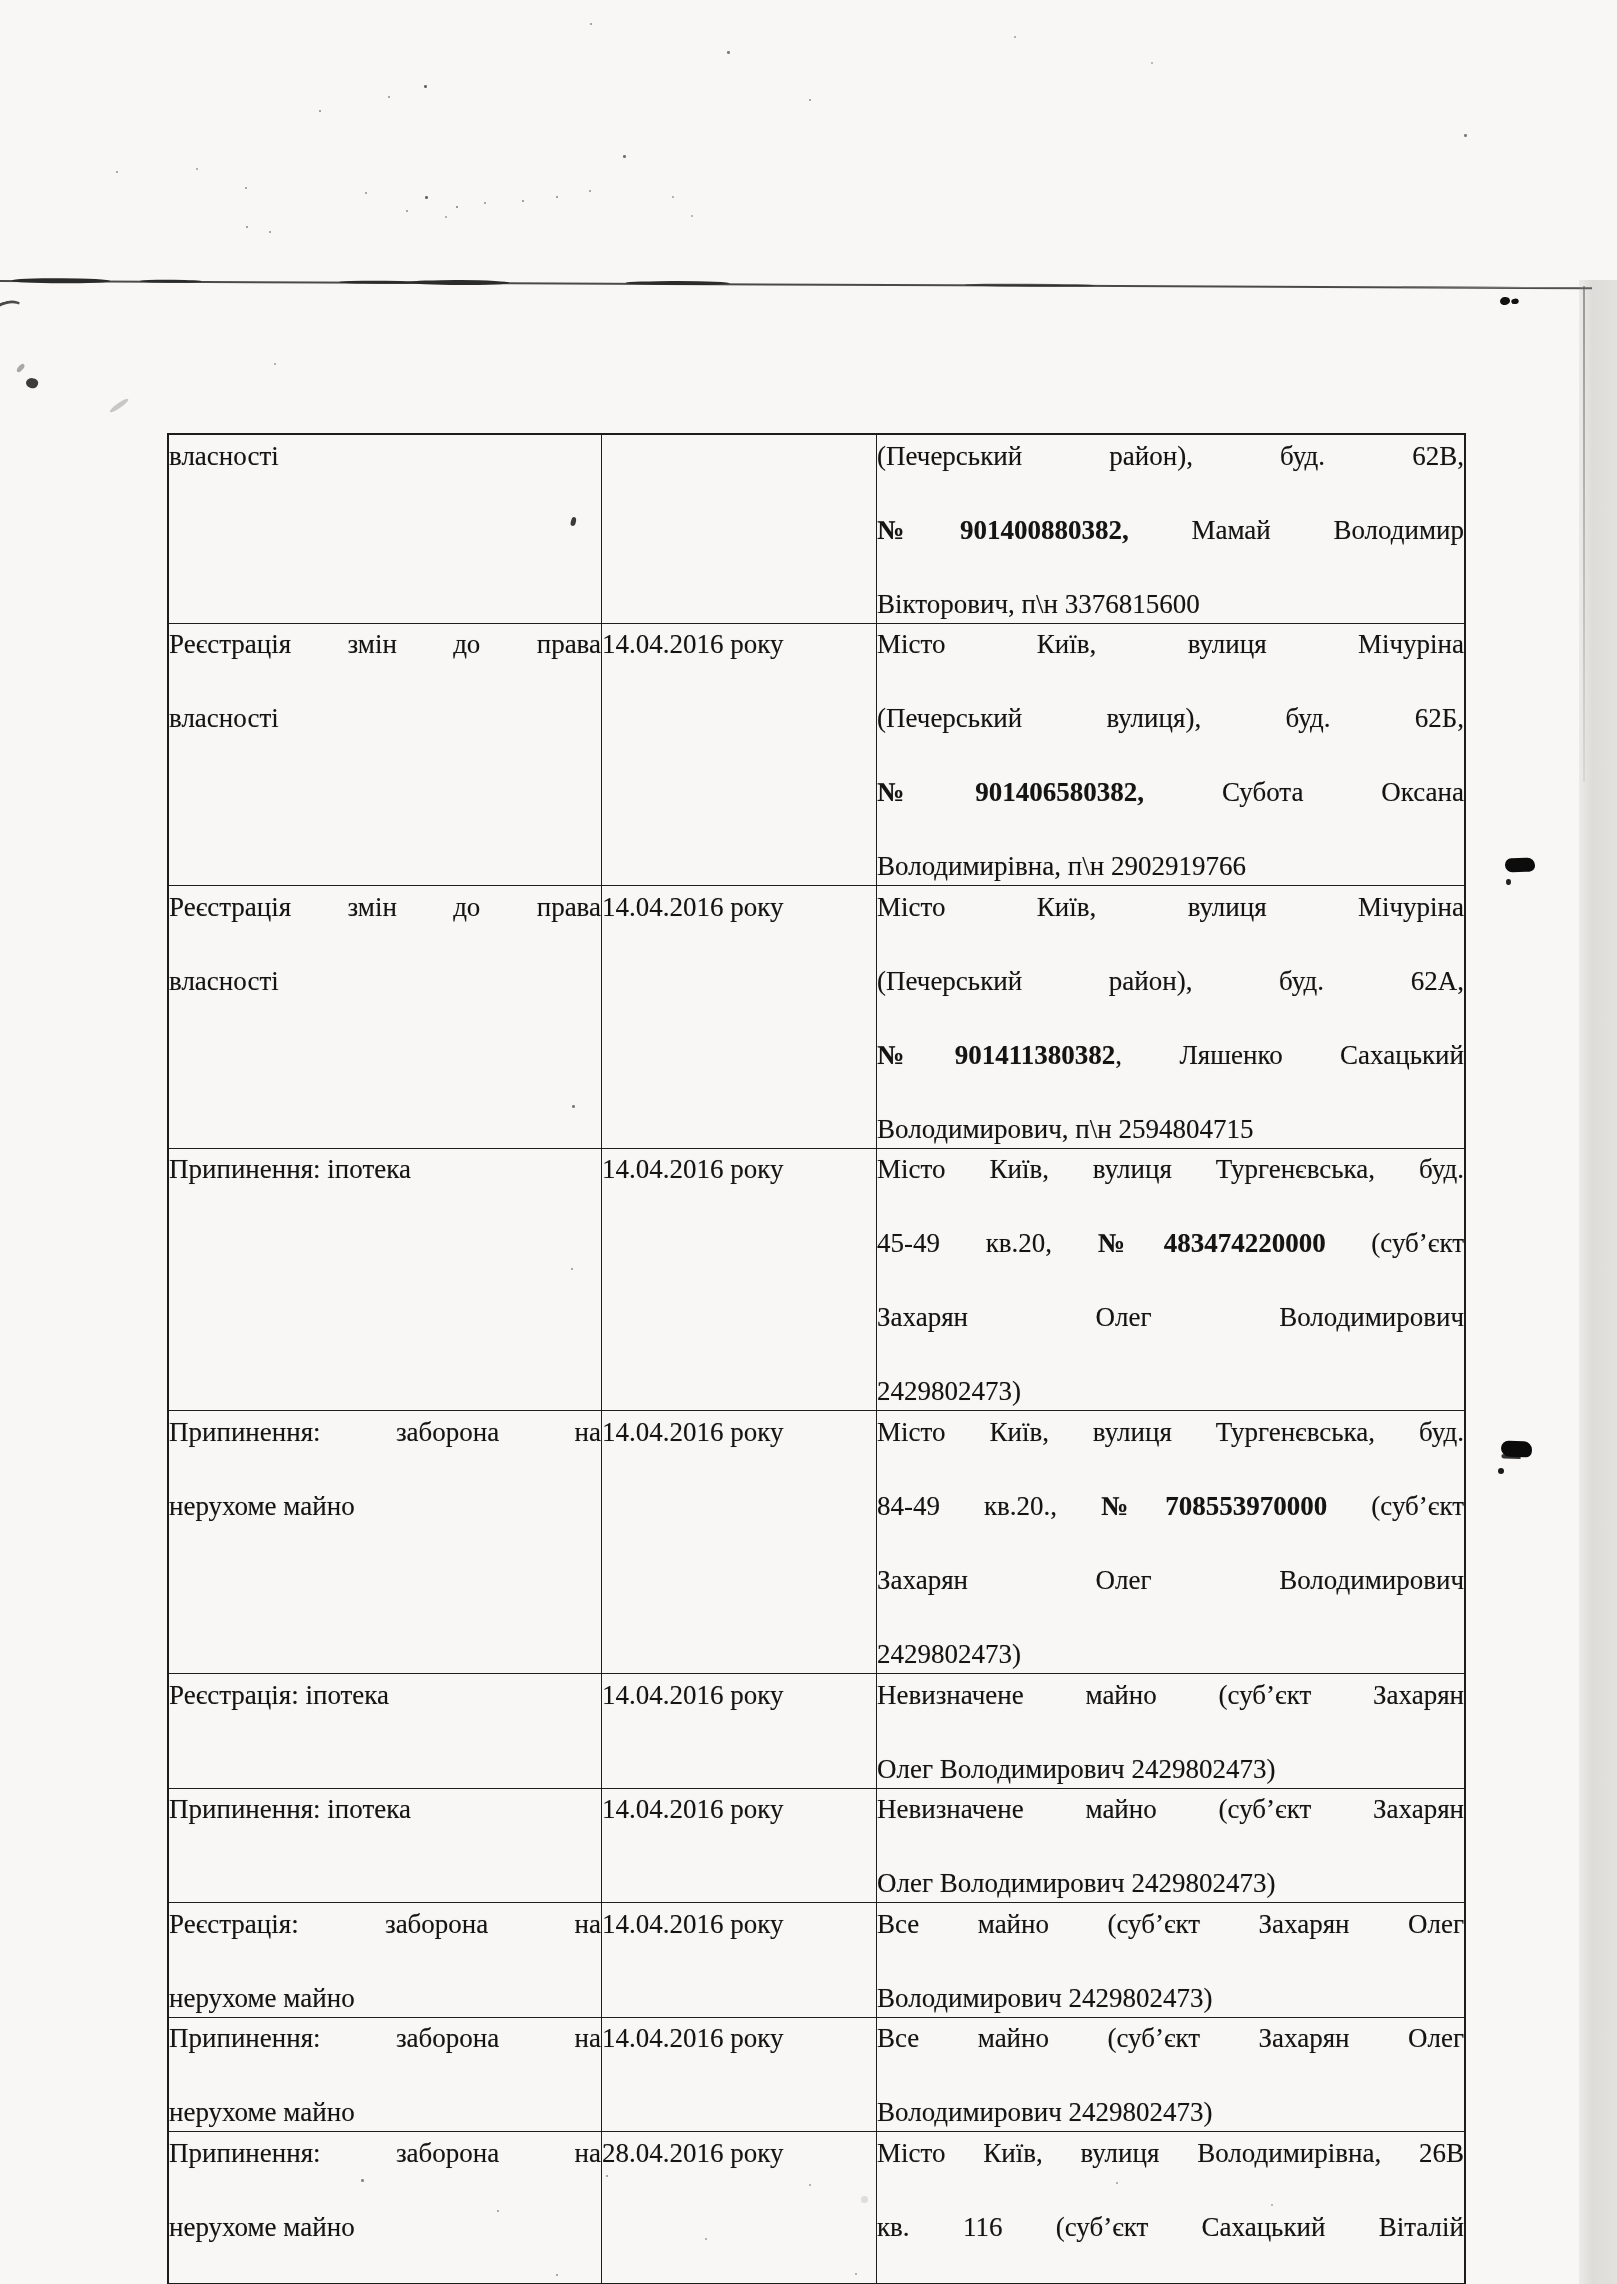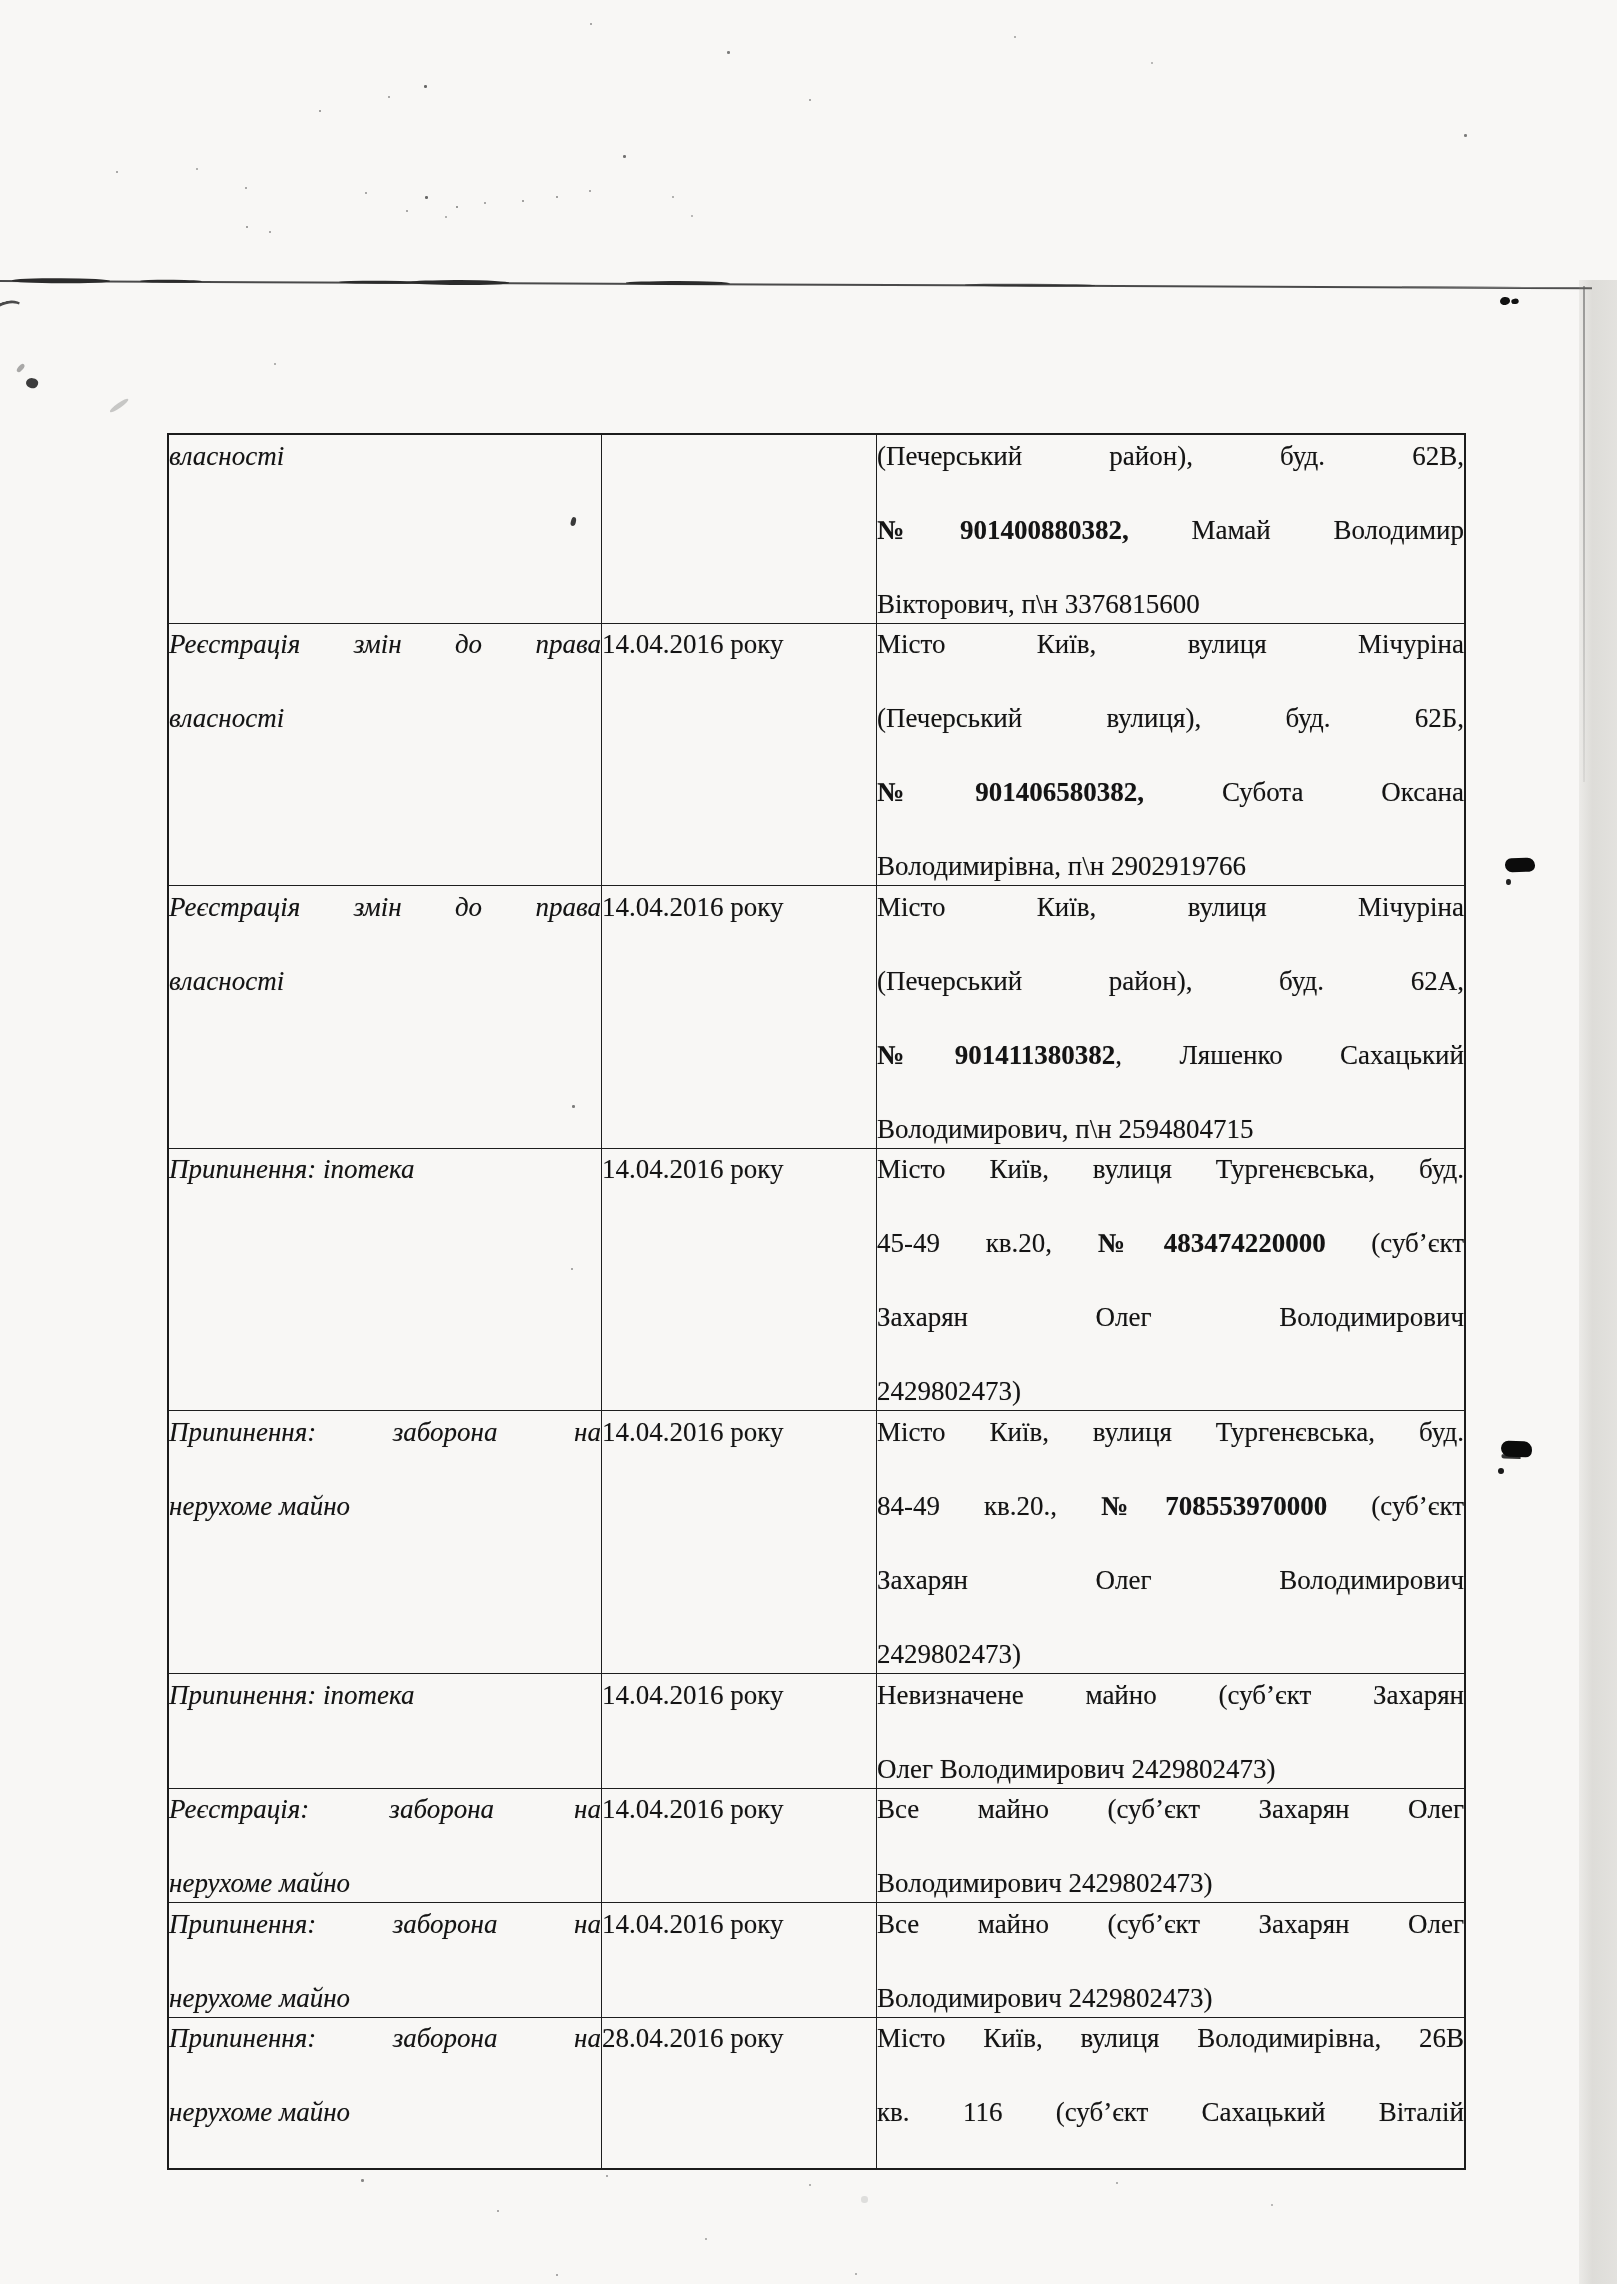--- a/index.html
+++ b/index.html
@@ -76,21 +76,21 @@
     border-collapse:collapse;table-layout:fixed;
     color:#141414;
     font-size:27px;line-height:37px;
     text-shadow:0 0 0.7px rgba(25,25,25,.38);
   }
   table.registry td{
     border:1.3px solid #1e1e1e;
     vertical-align:top;padding:2.6px 0 0 0;
   }
   table.registry{border:2px solid #1c1c1c;}
-  td.col-action{width:432px;padding:3.3px 10.4px 0 9px;font-style:italic;}
+  td.col-action{width:432px;padding:3.3px 10.4px 0 9px;}
   td.col-date{width:274px;padding:3.3px 5.2px 0 14.3px;}
   td.col-details{width:587px;padding:3.3px 9px 0 10.4px;}
   .line{text-align:left;}
   .line.j{text-align:justify;}
   .line.j::after{content:"";display:inline-block;width:100%;height:0;}
   .line b{font-weight:bold;}
 </style>
 </head>
 <body>
 
@@ -183,20 +183,32 @@
             <div class="line"><span>нерухоме майно</span></div>
           </td>
           <td class="col-date">
             <div class="line">14.04.2016 року</div>
           </td>
           <td class="col-details">
             <div class="line j"><span>Місто Київ, вулиця Тургенєвська, буд.</span></div>
             <div class="line j"><span>84-49 кв.20., </span><b>№708553970000</b><span> (суб’єкт</span></div>
             <div class="line j"><span>Захарян Олег Володимирович</span></div>
             <div class="line"><span>2429802473)</span></div>
+          </td>
+        </tr>
+        <tr style="height: 78px;">
+          <td class="col-action">
+            <div class="line"><span>Реєстрація: іпотека</span></div>
+          </td>
+          <td class="col-date">
+            <div class="line">14.04.2016 року</div>
+          </td>
+          <td class="col-details">
+            <div class="line j"><span>Невизначене майно (суб’єкт Захарян</span></div>
+            <div class="line"><span>Олег Володимирович 2429802473)</span></div>
           </td>
         </tr>
         <tr style="height: 78px;">
           <td class="col-action">
             <div class="line"><span>Припинення: іпотека</span></div>
           </td>
           <td class="col-date">
             <div class="line">14.04.2016 року</div>
           </td>
           <td class="col-details">

